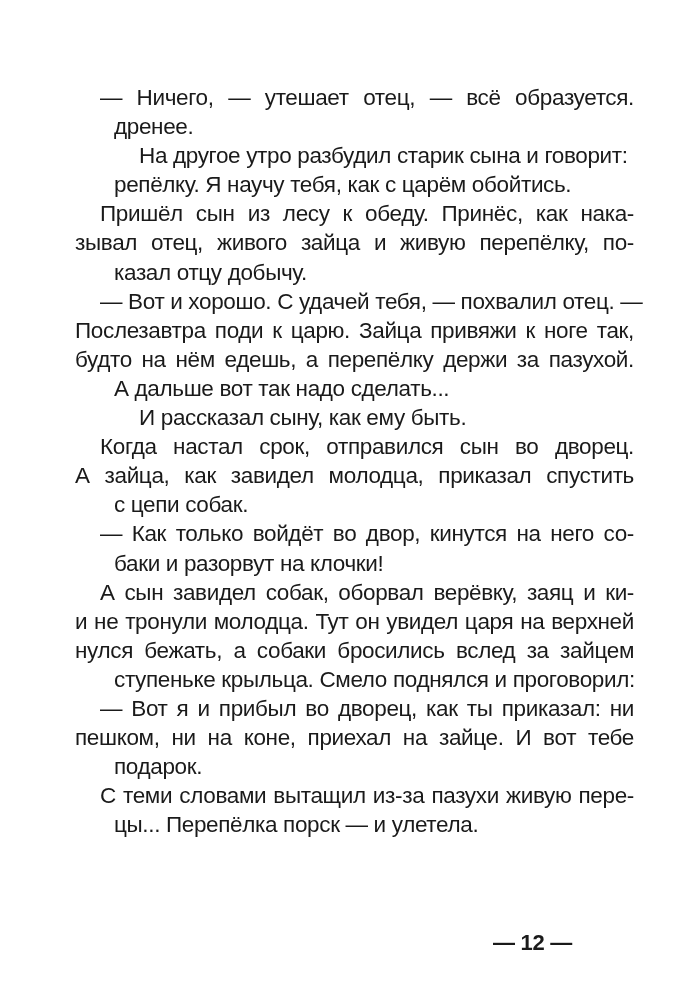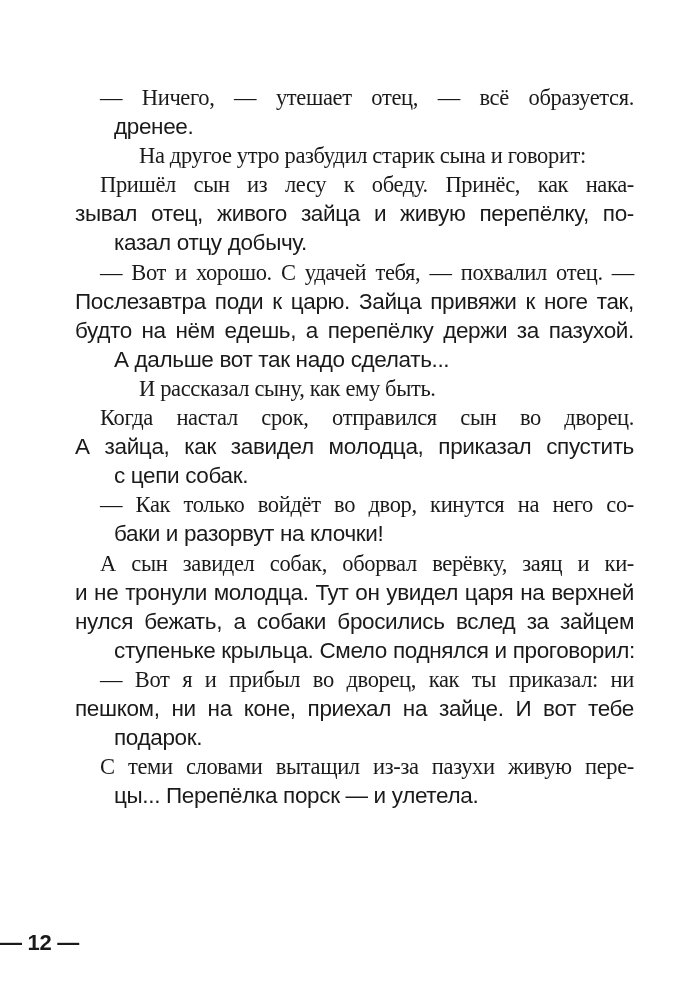--- a/index.html
+++ b/index.html
@@ -37,43 +37,43 @@
     text-align: justify;
     text-align-last: justify;
     letter-spacing: -0.35px;
   }
   .line.last {
     text-align-last: left;
     margin-left: 39px;
   }
   .line.indent {
     padding-left: 25px;
-    font-family: Liberation Serif, serif;
   }
   .page-number {
     position: absolute;
     left: 0;
     width: 572px;
     top: 930px;
-    text-align: left;
+    text-align: right;
     font-family: "Liberation Sans", "DejaVu Sans", sans-serif;
     font-weight: bold;
     font-size: 22px;
     color: #1a1a1a;
     letter-spacing: -0.3px;
   }
 </style>
 </head>
 <body>
 
 <div class="page">
   <div class="text-block">
     <span class="line indent">— Ничего, — утешает отец, — всё образуется.</span>
     <span class="line last">дренее.</span>
     <span class="line indent last">На другое утро разбудил старик сына и говорит:</span>
+    <span class="line last">репёлку. Я научу тебя, как с царём обойтись.</span>
     <span class="line indent">Пришёл сын из лесу к обеду. Принёс, как нака-</span>
     <span class="line">зывал отец, живого зайца и живую перепёлку, по-</span>
     <span class="line last">казал отцу добычу.</span>
     <span class="line indent">— Вот и хорошо. С удачей тебя, — похвалил отец. —</span>
     <span class="line">Послезавтра поди к царю. Зайца привяжи к ноге так,</span>
     <span class="line">будто на нём едешь, а перепёлку держи за пазухой.</span>
     <span class="line last">А дальше вот так надо сделать...</span>
     <span class="line indent last">И рассказал сыну, как ему быть.</span>
     <span class="line indent">Когда настал срок, отправился сын во дворец.</span>
     <span class="line">А зайца, как завидел молодца, приказал спустить</span>

